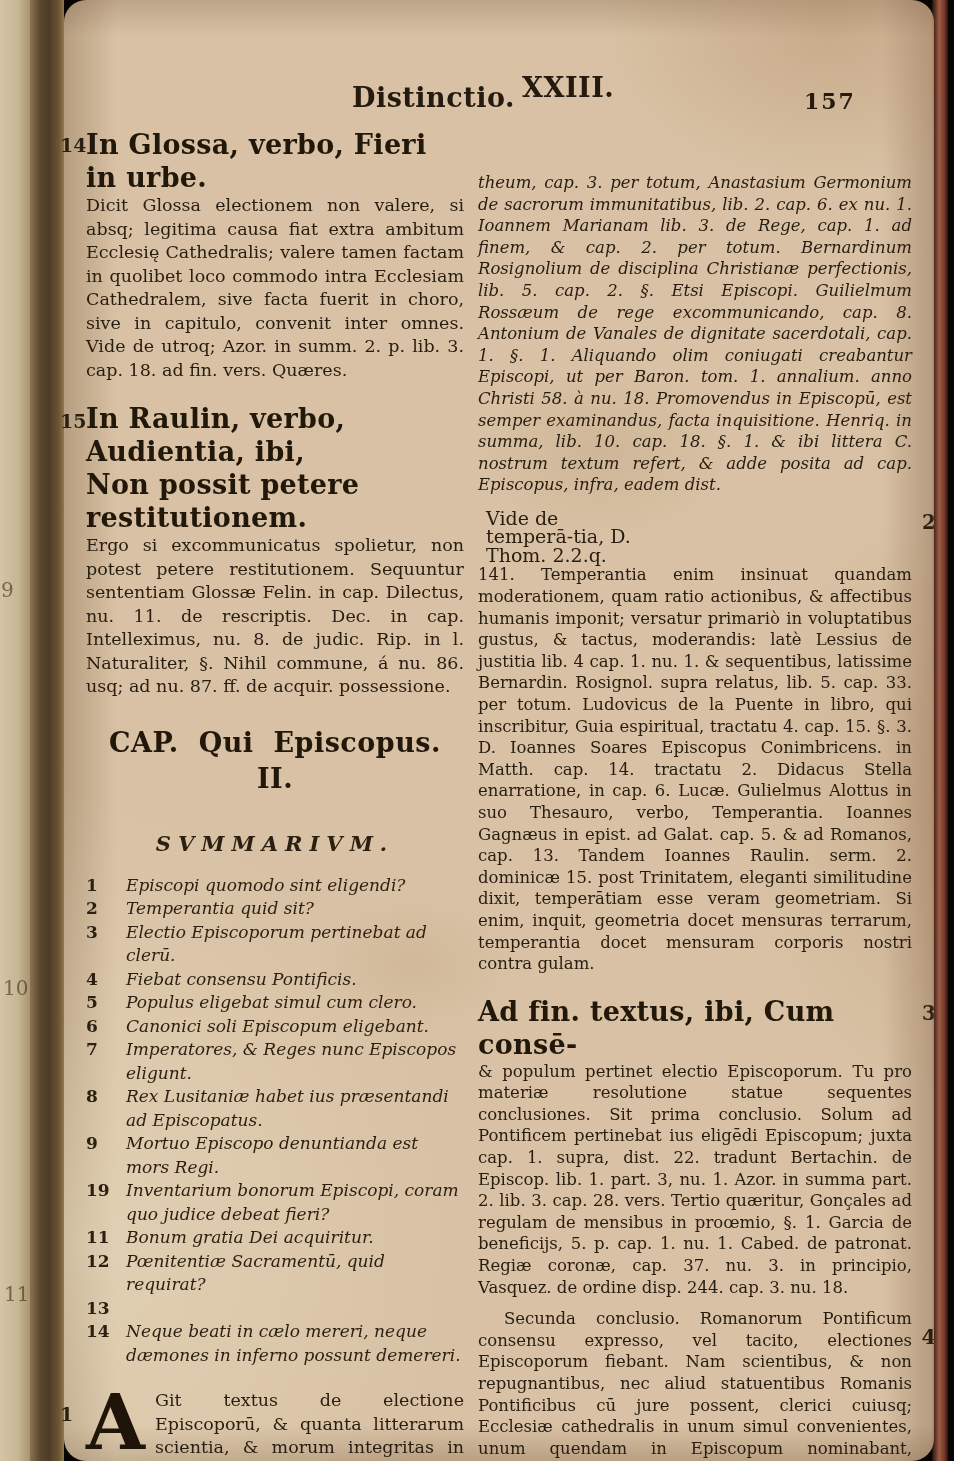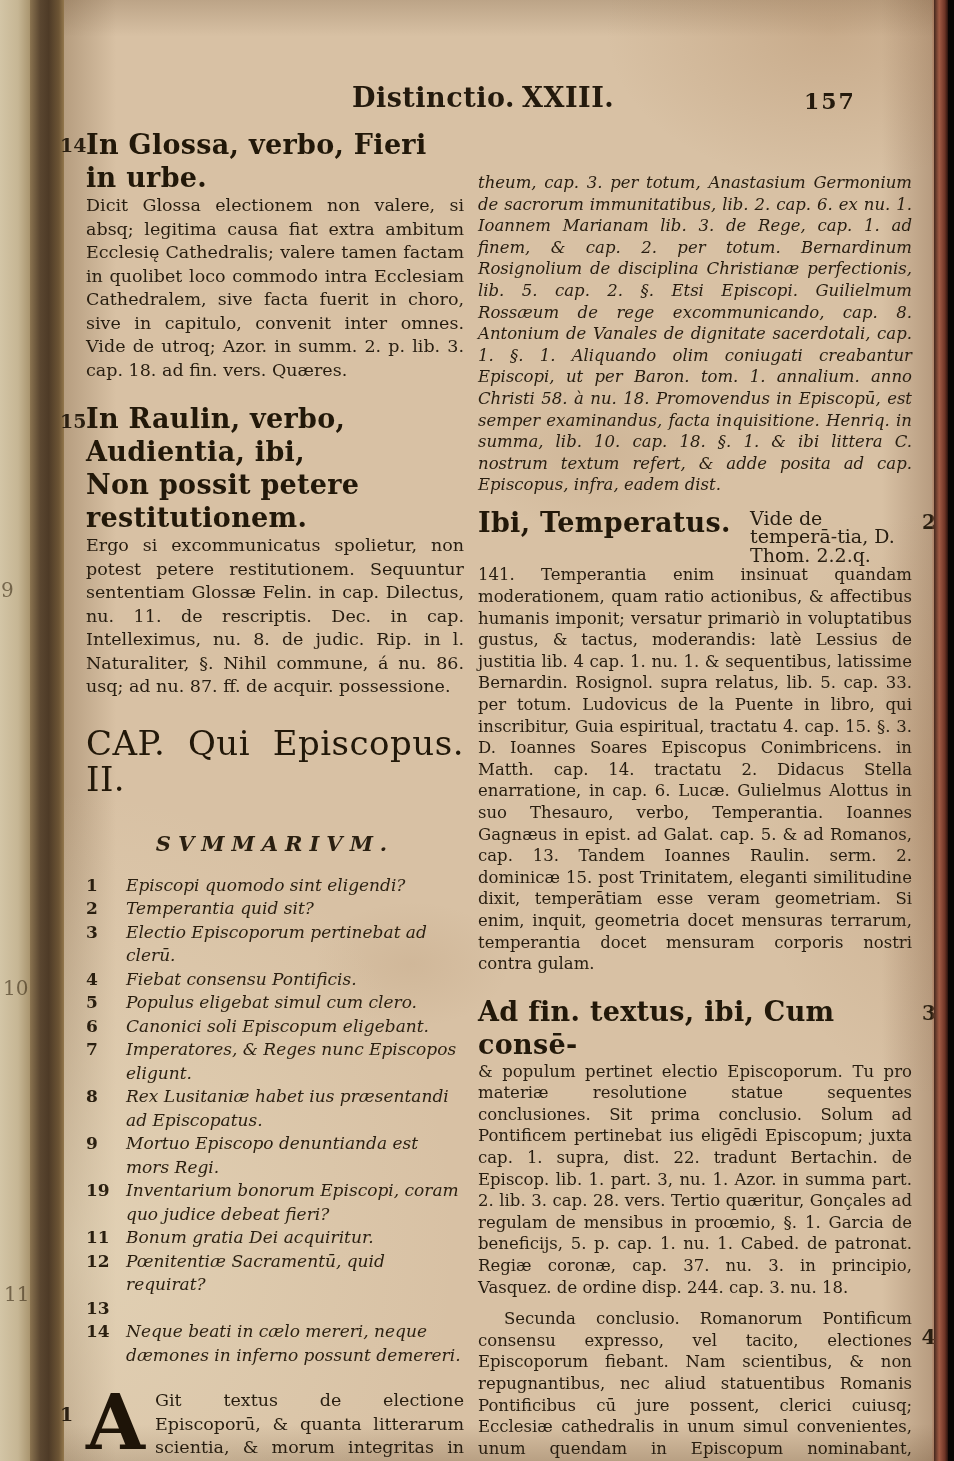--- a/index.html
+++ b/index.html
@@ -28,32 +28,33 @@
     position:absolute; left:64px; top:0; width:870px; height:1461px;
     background-color:#d8c1a4;
     background-image:
       radial-gradient(ellipse 320px 220px at 88% 2%, rgba(158,114,74,0.28), transparent 70%),
       radial-gradient(ellipse 500px 600px at 2% 85%, rgba(235,224,196,0.5), transparent 75%),
       radial-gradient(ellipse 260px 420px at 100% 55%, rgba(150,105,65,0.18), transparent 70%),
       radial-gradient(ellipse 180px 120px at 62% 31%, rgba(140,100,60,0.12), transparent 70%),
       radial-gradient(ellipse 140px 90px at 40% 66%, rgba(140,100,60,0.10), transparent 70%),
       linear-gradient(180deg, rgba(90,62,34,0.22) 0%, rgba(0,0,0,0) 2.5%, rgba(0,0,0,0) 97.5%, rgba(90,62,34,0.25) 100%),
       linear-gradient(90deg, rgba(104,76,44,0.30) 0%, rgba(0,0,0,0) 6%, rgba(0,0,0,0) 94%, rgba(104,66,40,0.30) 100%);
+    border-radius: 22px;
   }
   
   .fore-edge {
     position:absolute; left:932px; top:0; width:16px; height:100%;
     background:linear-gradient(90deg, rgba(171,110,80,0.15) 0%, #a05a43 45%, #6e3526 80%, #2a130d 100%);
   }
   .black-rim { position:absolute; left:948px; top:0; width:6px; height:100%; background:#080503; }
 
   
   .hdr { position:absolute; font-weight:bold; letter-spacing:0.5px; color:#241a0d; }
   #hdr-left  { left:288px; top:82px;  font-size:27px; }
-  #hdr-right { left:458px; top:82px;  font-size:27px; }
+  #hdr-right { left:458px; top:72px;  font-size:27px; }
   #hdr-folio { left:740px; top:88px;  font-size:22px; letter-spacing:2px; }
 
   
   .col { position:absolute; text-align:justify; }
   #col-left  { left:22px;  top:128px; width:378px; }
   #col-right { left:414px; top:130px; width:434px; }
 
   .sec { position:relative; }
   .mnum { position:absolute; font-size:19px; font-weight:bold; color:#2a1f11; }
   .mnum-l { left:-26px; }
@@ -61,21 +62,21 @@
 
   .heading {
     font-size:27px; line-height:33px; font-weight:bold; letter-spacing:0.3px;
     text-align:left; color:#221809;
   }
   .body-text { font-size:17.5px; line-height:23.5px; }
   .body-right { font-size:16.5px; line-height:21.6px; }
   .it { font-style:italic;margin-top:42px; }
 
   .chap-heading {
-    font-size:34px; line-height:36px; font-weight:normal; 
+    font-size:27px; line-height:36px; font-weight:bold; text-align:center;
     word-spacing:10px; letter-spacing:0.5px; margin-top:26px; color:#221809;
   }
   .summarium-title {
     font-size:21px; font-style:italic; font-weight:bold; text-align:center;
     letter-spacing:7px; margin-top:34px; color:#2a1f10;
   }
   .sum-list { margin-top:18px; text-align:left; }
   .sum-item { display:flex; font-size:17px; line-height:23.5px; font-style:italic; color:#2a1f10; }
   .sum-num  { flex:none; width:40px; font-style:normal; font-weight:bold; font-size:17px; }
   .sum-text { flex:1; }
@@ -195,21 +196,20 @@
 
     </div>
 
     <div id="col-right" class="col">
 
       <div class="body-right it">theum, cap. 3. per totum, Anastasium Germonium de sacrorum immunitatibus, lib. 2. cap. 6. ex nu. 1. Ioannem Marianam lib. 3. de Rege, cap. 1. ad finem, &amp; cap. 2. per totum. Bernardinum Rosignolium de disciplina Christianæ perfectionis, lib. 5. cap. 2. §. Etsi Episcopi. Guilielmum Rossæum de rege excommunicando, cap. 8. Antonium de Vanales de dignitate sacerdotali, cap. 1. §. 1. Aliquando olim coniugati creabantur Episcopi, ut per Baron. tom. 1. annalium. anno Christi 58. à nu. 18. Promovendus in Episcopū, est semper examinandus, facta inquisitione. Henriq. in summa, lib. 10. cap. 18. §. 1. &amp; ibi littera C. nostrum textum refert, &amp; adde posita ad cap. Episcopus, infra, eadem dist.</div>
 
       <div class="sec gap-sm">
         <span class="mnum mnum-r" style="top:4px; font-size:20px;">2</span>
         <div class="head-row">
-          <div class="heading" style="flex:1;">Ibi, Temperatus.</div>
           <div class="side-note sn-2">Vide de temperā-tia, D. Thom. 2.2.q.</div>
         </div>
         <div class="body-right">141. Temperantia enim insinuat quandam moderationem, quam ratio actionibus, &amp; affectibus humanis imponit; versatur primariò in voluptatibus gustus, &amp; tactus, moderandis: latè Lessius de justitia lib. 4 cap. 1. nu. 1. &amp; sequentibus, latissime Bernardin. Rosignol. supra relatus, lib. 5. cap. 33. per totum. Ludovicus de la Puente in libro, qui inscribitur, Guia espiritual, tractatu 4. cap. 15. §. 3. D. Ioannes Soares Episcopus Conimbricens. in Matth. cap. 14. tractatu 2. Didacus Stella enarratione, in cap. 6. Lucæ. Gulielmus Alottus in suo Thesauro, verbo, Temperantia. Ioannes Gagnæus in epist. ad Galat. cap. 5. &amp; ad Romanos, cap. 13. Tandem Ioannes Raulin. serm. 2. dominicæ 15. post Trinitatem, eleganti similitudine dixit, temperātiam esse veram geometriam. Si enim, inquit, geometria docet mensuras terrarum, temperantia docet mensuram corporis nostri contra gulam.</div>
       </div>
 
       <div class="sec gap-md">
         <span class="mnum mnum-r" style="top:6px; font-size:20px;">3</span>
         <div class="heading">Ad fin. textus, ibi, Cum consē-</div>
         <div class="body-right">&amp; populum pertinet electio Episcoporum. Tu pro materiæ resolutione statue sequentes conclusiones. Sit prima conclusio. Solum ad Pontificem pertinebat ius eligēdi Episcopum; juxta cap. 1. supra, dist. 22. tradunt Bertachin. de Episcop. lib. 1. part. 3, nu. 1. Azor. in summa part. 2. lib. 3. cap. 28. vers. Tertio quæritur, Gonçales ad regulam de mensibus in proœmio, §. 1. Garcia de beneficijs, 5. p. cap. 1. nu. 1. Cabed. de patronat. Regiæ coronæ, cap. 37. nu. 3. in principio, Vasquez. de ordine disp. 244. cap. 3. nu. 18.</div>
       </div>

